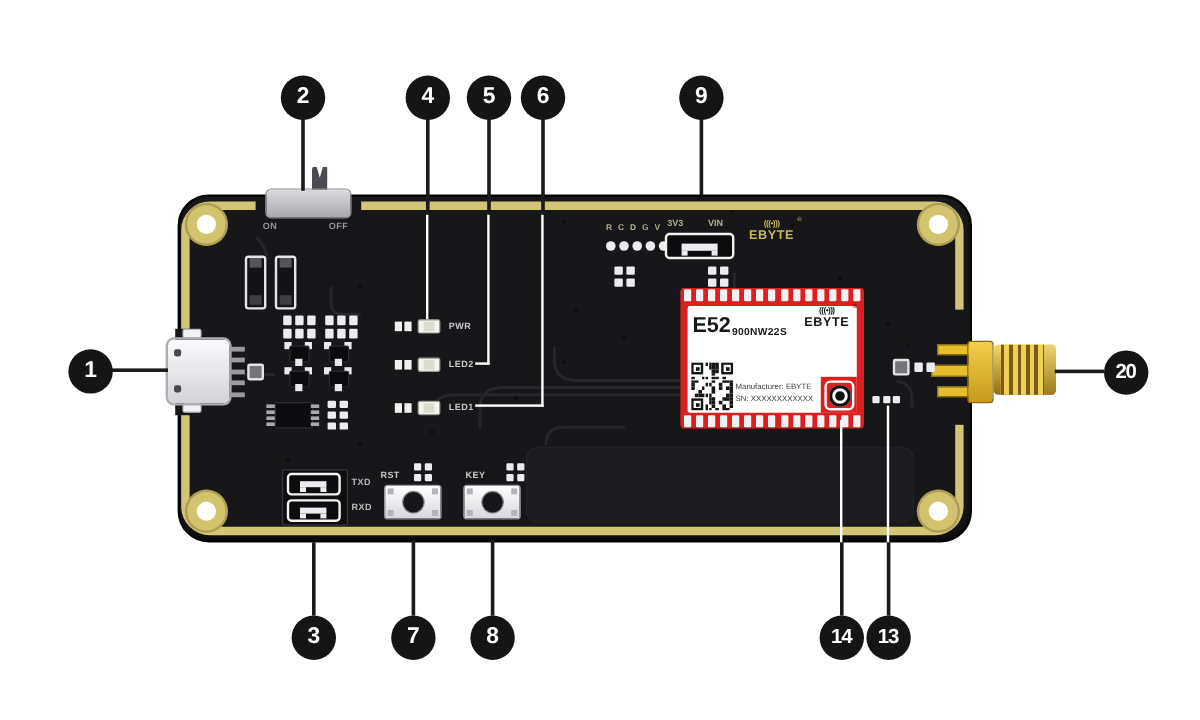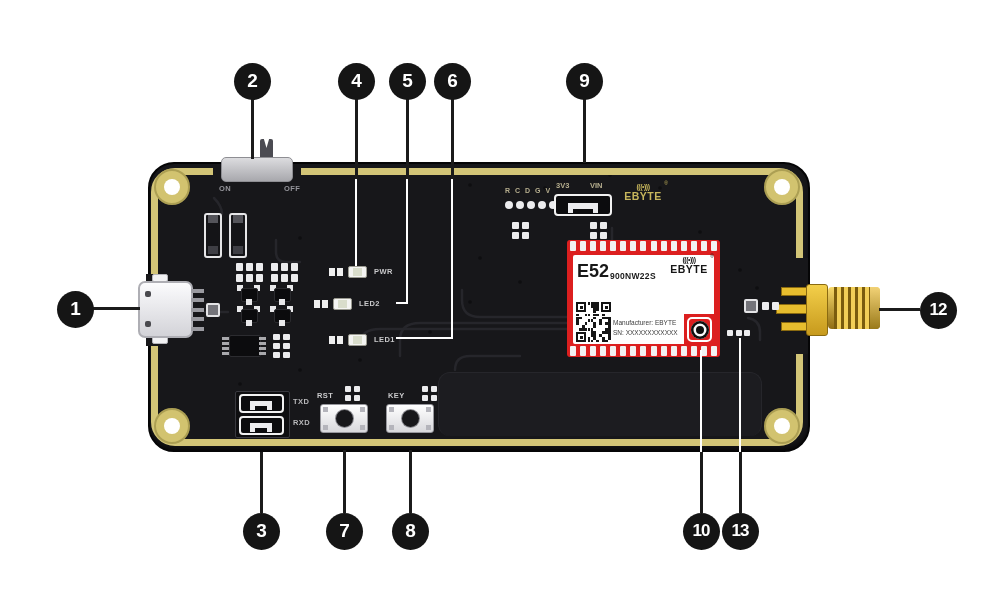--- a/index.html
+++ b/index.html
@@ -166,21 +166,21 @@
   <div class="a corner-pad" style="left:154px;top:408px">
       <i></i>
     </div>
   <div class="a corner-pad" style="left:764px;top:408px">
       <i></i>
     </div>
 
   <div class="a sw-lever"></div>
   <div class="a sw-body"></div>
   <span class="a silk" style="left:219px;top:185px;color:#94949a">ON</span>
-  <span class="a silk" style="left:284px;top:185px;color:#94949a">OFF</span>
+  <span class="a silk" style="left:274px;top:185px;color:#94949a">OFF</span>
 
   <div class="a usb-tab" style="left:152px;top:274px"></div>
   <div class="a usb-tab" style="left:152px;top:336px"></div>
   <div class="a usb-body"></div>
   <div class="a usb-dim" style="left:145px;top:291px"></div>
   <div class="a usb-dim" style="left:145px;top:321px"></div>
   <div class="a usb-pin" style="left:191px;top:289px"></div>
   <div class="a usb-pin" style="left:191px;top:298px"></div>
   <div class="a usb-pin" style="left:191px;top:308px"></div>
   <div class="a usb-pin" style="left:191px;top:317px"></div>
@@ -267,21 +267,21 @@
     </div>
 
   <div class="a led-row" style="left:329px;top:266px">
     <i class="rp"></i>
       <i class="rp"></i>
     <span class="led-body">
         <i></i>
       </span>
     <span class="silk led-label">PWR</span>
   </div>
-  <div class="a led-row" style="left:314px;top:298px">
+  <div class="a led-row" style="left:329px;top:298px">
     <i class="rp"></i>
       <i class="rp"></i>
     <span class="led-body">
         <i></i>
       </span>
     <span class="silk led-label">LED2</span>
   </div>
   <div class="a led-row" style="left:329px;top:334px">
     <i class="rp"></i>
       <i class="rp"></i>
@@ -524,17 +524,17 @@
 
   <div class="a callout" style="left:56.5px;top:290.5px">1</div>
   <div class="a callout" style="left:233.5px;top:62.5px">2</div>
   <div class="a callout" style="left:242.5px;top:512.5px">3</div>
   <div class="a callout" style="left:337.5px;top:62.5px">4</div>
   <div class="a callout" style="left:388.5px;top:62.5px">5</div>
   <div class="a callout" style="left:433.5px;top:62.5px">6</div>
   <div class="a callout" style="left:325.5px;top:512.5px">7</div>
   <div class="a callout" style="left:391.5px;top:512.5px">8</div>
   <div class="a callout" style="left:565.5px;top:62.5px">9</div>
-  <div class="a callout" style="left:682.5px;top:512.5px;font-size:17px">10</div>
+  <div class="a callout" style="left:682.5px;top:512.5px;font-size:17px">14</div>
   <div class="a callout" style="left:721.5px;top:512.5px;font-size:17px">13</div>
-  <div class="a callout" style="left:919.5px;top:291.5px;font-size:17px">12</div>
+  <div class="a callout" style="left:919.5px;top:291.5px;font-size:17px">20</div>
 
 </div>
 
 </body></html>

